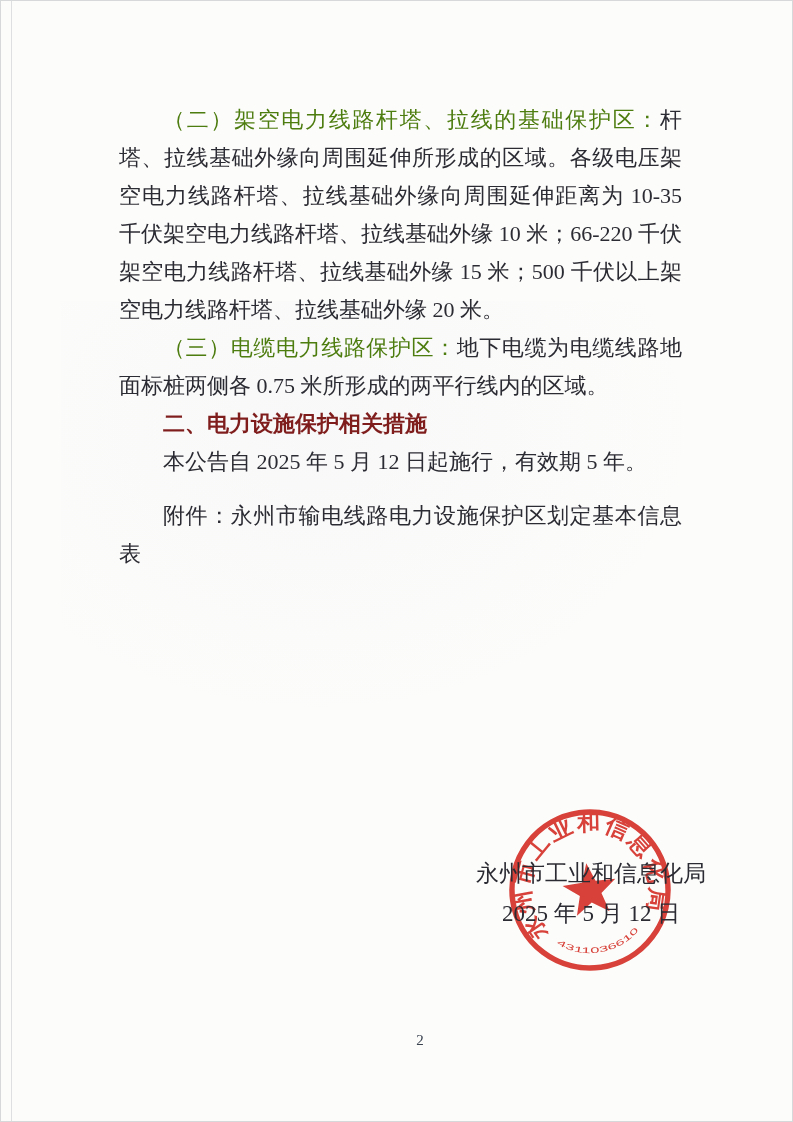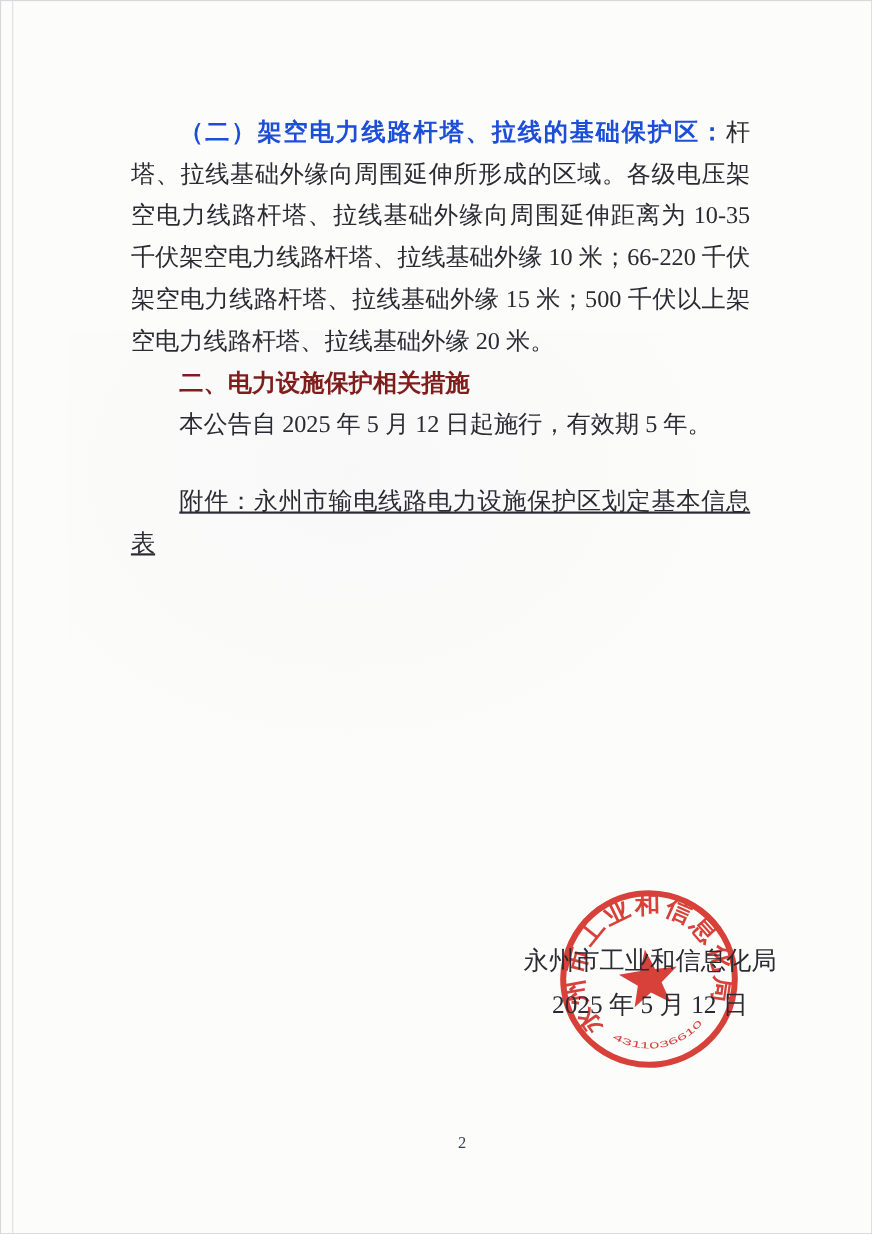--- a/index.html
+++ b/index.html
@@ -43,34 +43,33 @@
     width: 563px;
     font-size: 22px;
     line-height: 38px;
     text-align: justify;
   }
   .para {
     margin: 0;
     text-indent: 2em;
   }
   .para strong {
-    font-weight: 700;
-    color: #1d4ed8;
+    font-weight: 400;
+    color: #4d7c0f;
   }
   .heading {
     margin: 0;
     text-indent: 2em;
     font-family: "Liberation Sans", "DejaVu Sans", sans-serif;
     font-weight: 700;
     font-size: 22px;
     color: #7f1d1d;
   }
   .attachment {
-    margin-top: 32px;
-    text-decoration: underline;
+    margin-top: 16px;
   }
   .signature {
     position: absolute;
     left: 455px;
     top: 853px;
     width: 270px;
     text-align: center;
     font-size: 23px;
     line-height: 40px;
     color: #2b2b33;
@@ -99,20 +98,21 @@
 </style>
 </head>
 <body>
 
 <div class="page">
   <div class="scan-edge"></div>
   <div class="scan-smudge"></div>
 
   <div class="content">
     <p class="para"><strong>（二）架空电力线路杆塔、拉线的基础保护区：</strong><span>杆塔、拉线基础外缘向周围延伸所形成的区域。各级电压架空电力线路杆塔、拉线基础外缘向周围延伸距离为 10-35 千伏架空电力线路杆塔、拉线基础外缘 10 米；66-220 千伏架空电力线路杆塔、拉线基础外缘 15 米；500 千伏以上架空电力线路杆塔、拉线基础外缘 20 米。</span></p>
+    <p class="para"><strong>（三）电缆电力线路保护区：</strong><span>地下电缆为电缆线路地面标桩两侧各 0.75 米所形成的两平行线内的区域。</span></p>
     <p class="heading">二、电力设施保护相关措施</p>
     <p class="para">本公告自 2025 年 5 月 12 日起施行，有效期 5 年。</p>
     <p class="para attachment">附件：永州市输电线路电力设施保护区划定基本信息表</p>
   </div>
 
   <svg class="seal" viewBox="0 0 172 172" xmlns="http://www.w3.org/2000/svg">
     <defs>
       <path id="arcTop" d="M 38.7,123 A 60,60 0 1 1 133.3,123" fill="none"></path>
       <path id="arcBottom" d="M 44,133.5 A 64,64 0 0 0 128,133.5" fill="none"></path>
     </defs>

